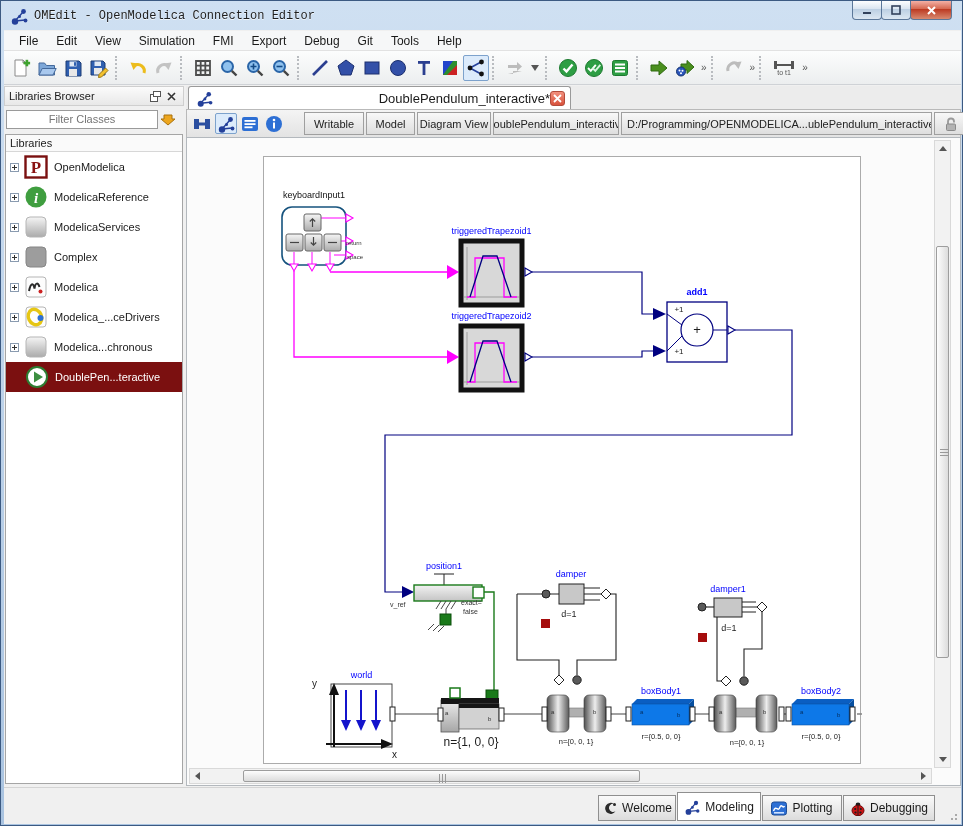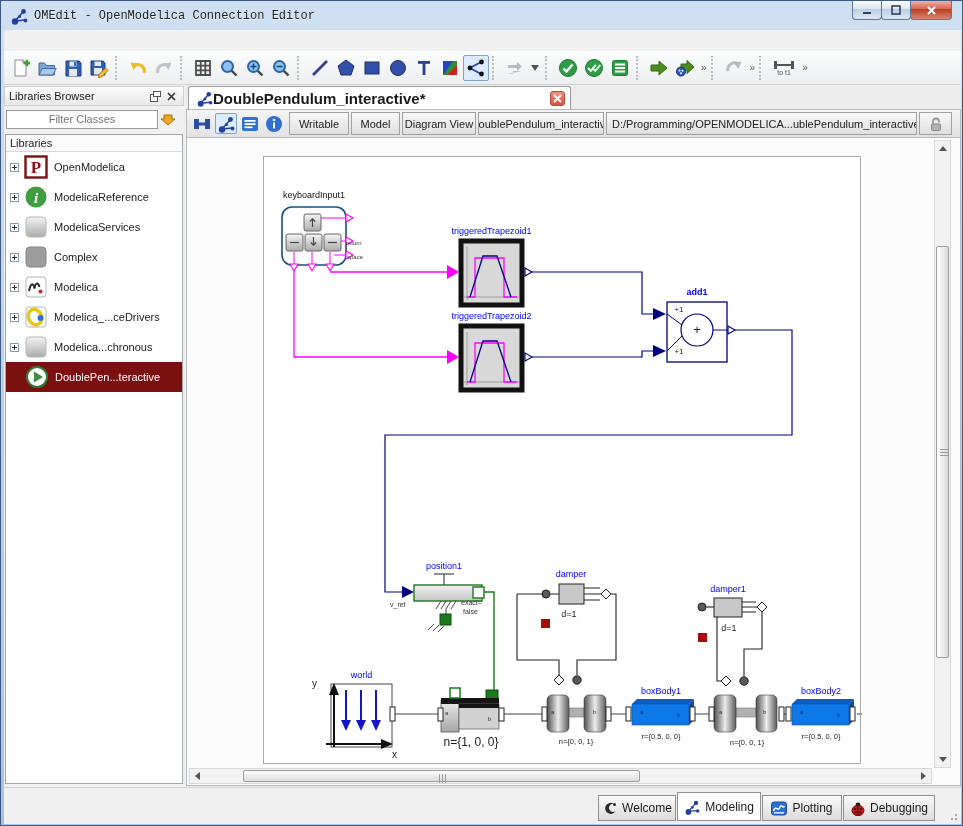--- a/index.html
+++ b/index.html
@@ -44,27 +44,27 @@
   .expander::before { content:""; position:absolute; left:1px; top:3px; width:5px; height:1px; background:#333; }
   .expander::after  { content:""; position:absolute; left:3px; top:1px; width:1px; height:5px; background:#333; }
   .lib-icon { width:24px; height:24px; margin-right:6px; flex:none; }
   .lib-label { font-size:11px; white-space:nowrap; }
   .lib-row.selected { background:var(--selection-red,#7b1010); }
   .lib-row.selected .lib-label { color:#fff; }
   .lib-row.selected .noexp { width:19px; flex:none; }
   
   #tabbar { position:absolute; left:182px; top:56px; width:775px; height:23px; background:#ececec; }
   #doc-tab { position:absolute; left:2px; top:0; width:383px; height:23px; background:#fff; border:1px solid #9a9a9a; border-bottom:none; border-radius:3px 3px 0 0; display:flex; align-items:center; }
-  #doc-tab .dtitle { flex:1; text-align:left; font-size:15px;font-weight:bold; }
+  #doc-tab .dtitle { flex:1; text-align:right; font-size:13px; }
   #tab-close { width:15px; height:15px; margin-right:5px; border:1px solid #b34a3a; border-radius:3px; background:linear-gradient(#f2907e,#d8523c); display:flex; align-items:center; justify-content:center; }
   
   #doctoolbar { position:absolute; left:182px; top:79px; width:775px; height:29px; background:linear-gradient(#f4f4f4,#e3e3e3); border:1px solid #b9b9b9; }
   .vbtn { position:absolute; top:3px; height:21px; width:22px; border:1px solid transparent; border-radius:2px; display:flex; align-items:center; justify-content:center; }
   .vbtn.pressed { border-color:#7da2cc; background:#dcebfb; }
-  .dseg { position:absolute; top:2px; height:23px; border:1px solid #9f9f9f; background:linear-gradient(#f8f8f8,#dedede); display:flex; align-items:center; justify-content:center; font-size:11px; color:#222; white-space:nowrap; overflow:hidden; }
+  .dseg { position:absolute; top:2px; height:23px; border:1px solid #9f9f9f; background:linear-gradient(#f8f8f8,#dedede); display:flex; align-items:center; justify-content:center; font-size:11px; color:#222; white-space:nowrap; overflow:hidden;margin-left:15px; }
   
   #mdi { position:absolute; left:182px; top:107px; width:775px; height:649px; background:#fbfbfb; border:1px solid #b3b8bd; }
   #sheet { position:absolute; left:76px; top:18px; width:598px; height:608px; background:#fff; border:1px solid #ababab; }
   #diagram-svg { position:absolute; left:0; top:0; }
   .dlabel { position:absolute; font-size:9px; color:var(--component-label,#0000ff); text-align:center; white-space:nowrap; }
   .dparam { position:absolute; font-size:8px; color:#1c1c1c; text-align:center; white-space:nowrap; }
   .dtiny  { position:absolute; font-size:6px; color:#333; white-space:nowrap; }
   .dblack { color:#111; }
   
   .sb { position:absolute; background:#f2f2f2; border:1px solid #d9d9d9; }
@@ -135,20 +135,32 @@
       <div class="winbtn close">
           <svg width="11" height="11">
             <path d="M2,2 L9,9 M9,2 L2,9" stroke="#fff" stroke-width="2"></path>
           </svg>
         </div>
     </div>
   </div>
 
   <div id="client">
 
+    <div id="menubar">
+      <span class="menu-item">File</span>
+      <span class="menu-item">Edit</span>
+      <span class="menu-item">View</span>
+      <span class="menu-item">Simulation</span>
+      <span class="menu-item">FMI</span>
+      <span class="menu-item">Export</span>
+      <span class="menu-item">Debug</span>
+      <span class="menu-item">Git</span>
+      <span class="menu-item">Tools</span>
+      <span class="menu-item">Help</span>
+    </div>
 
     <div id="toolbar">
       <div class="tbtn">
           <svg width="20" height="20">
             <path d="M4,2 h8 l3,3 v13 h-11 z" fill="#fff" stroke="#8a8a8a"></path>
             <path d="M12,2 l3,3 h-3 z" fill="#d8d8d8" stroke="#8a8a8a"></path>
             <rect x="12.6" y="3.8" width="6.5" height="2.6" fill="#3fa32f"></rect>
             <rect x="14.6" y="1.8" width="2.6" height="6.5" fill="#3fa32f"></rect>
           </svg>
         </div>

